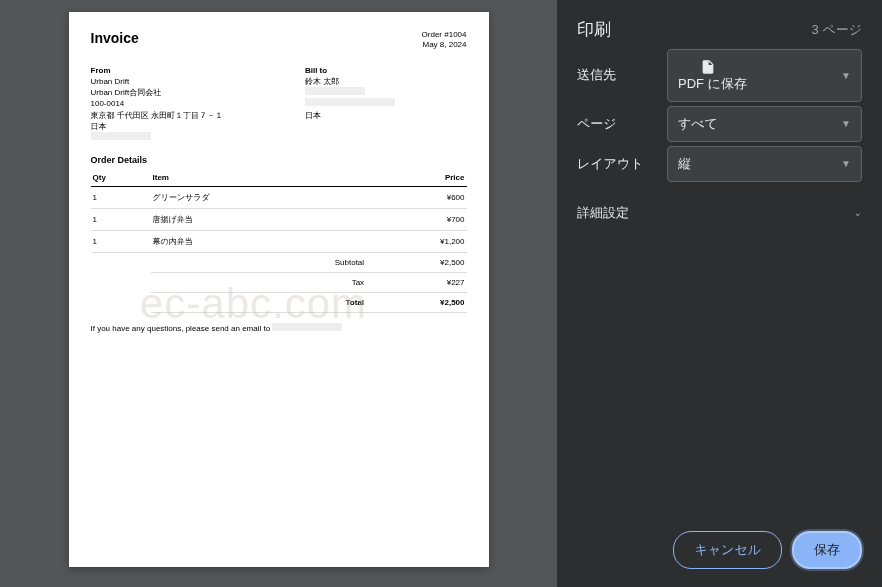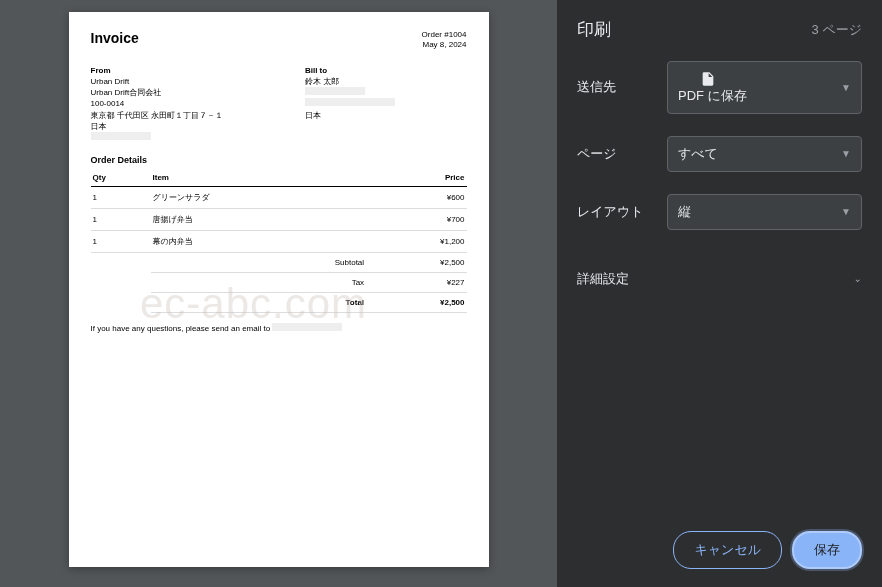--- a/index.html
+++ b/index.html
@@ -19,24 +19,24 @@
 th { text-align: left; border-bottom: 1px solid #000; padding: 4px 2px; font-weight: bold; }
 th:last-child, td:last-child { text-align: right; }
 td { padding: 5px 2px; border-bottom: 1px solid #ddd; }
 .qty-col { width: 60px; }
 .sub-row td { text-align: right; }
 .sub-row td:first-child { border: none; }
 .total-row td { font-weight: bold; }
 .footer { font-size: 8px; margin-top: 10px; }
 .watermark { position: absolute; top: 280px; left: 140px; font-size: 42px; color: rgba(200,190,180,0.35); font-weight: 300; pointer-events: none; letter-spacing: 1px; }
 .panel { width: 325px; background: #2d2e30; color: #e8eaed; display: flex; flex-direction: column; padding: 18px 20px; }
-.panel-hdr { display: flex; justify-content: space-between; align-items: center; margin-bottom: 20px; }
+.panel-hdr { display: flex; justify-content: space-between; align-items: center; margin-bottom: 8px; }
 .panel-title { font-size: 17px; }
 .page-count { font-size: 13px; color: #9aa0a6; }
-.opt-row { display: flex; align-items: center; margin-bottom: 22px; }
+.opt-row { display: flex; align-items: center; margin-bottom: 4px; }
 .opt-label { width: 90px; font-size: 13px; color: #e8eaed; }
 .select { flex: 1; background: #3c4043; border: 1px solid #5f6368; border-radius: 4px; padding: 8px 10px; display: flex; align-items: center; justify-content: space-between; font-size: 13px; color: #e8eaed; cursor: pointer; }
 .select .icon { margin-right: 8px; }
 .select .left { display: flex; align-items: center; flex-direction: column; }
 .chev { font-size: 10px; color: #9aa0a6; }
 .adv { display: flex; justify-content: space-between; align-items: center; font-size: 13px; padding: 8px 0; cursor: pointer; margin-top: 10px; }
 .btns { margin-top: auto; display: flex; justify-content: flex-end; gap: 10px; }
 .btn { border-radius: 18px; padding: 8px 20px; font-size: 13px; cursor: pointer; border: 1px solid #8ab4f8; }
 .btn-cancel { background: transparent; color: #8ab4f8; }
 .btn-save { background: #8ab4f8; color: #202124; border: 2px solid #aecbfa; box-shadow: 0 0 0 2px rgba(138,180,248,0.3); }

